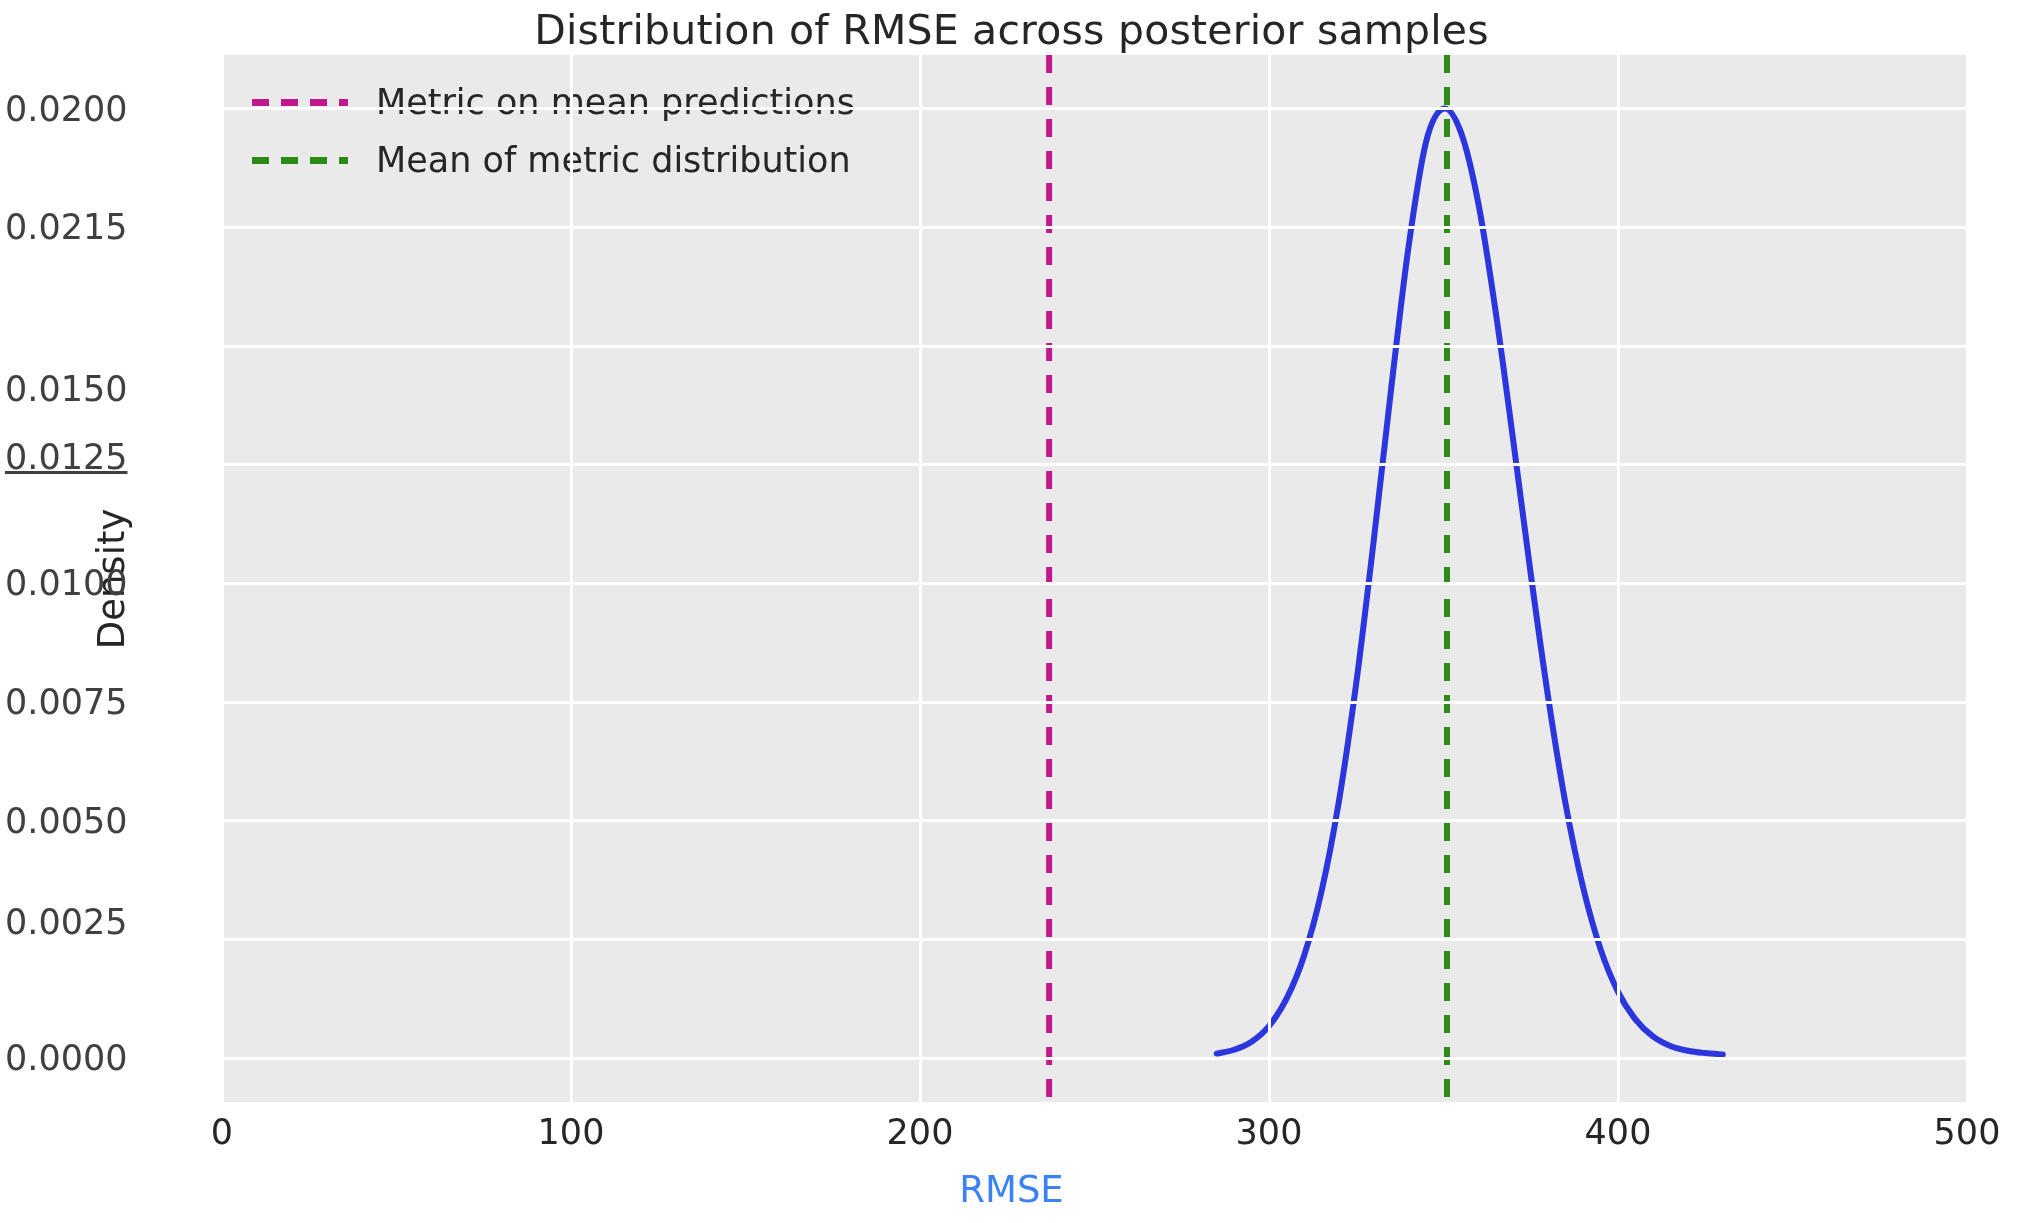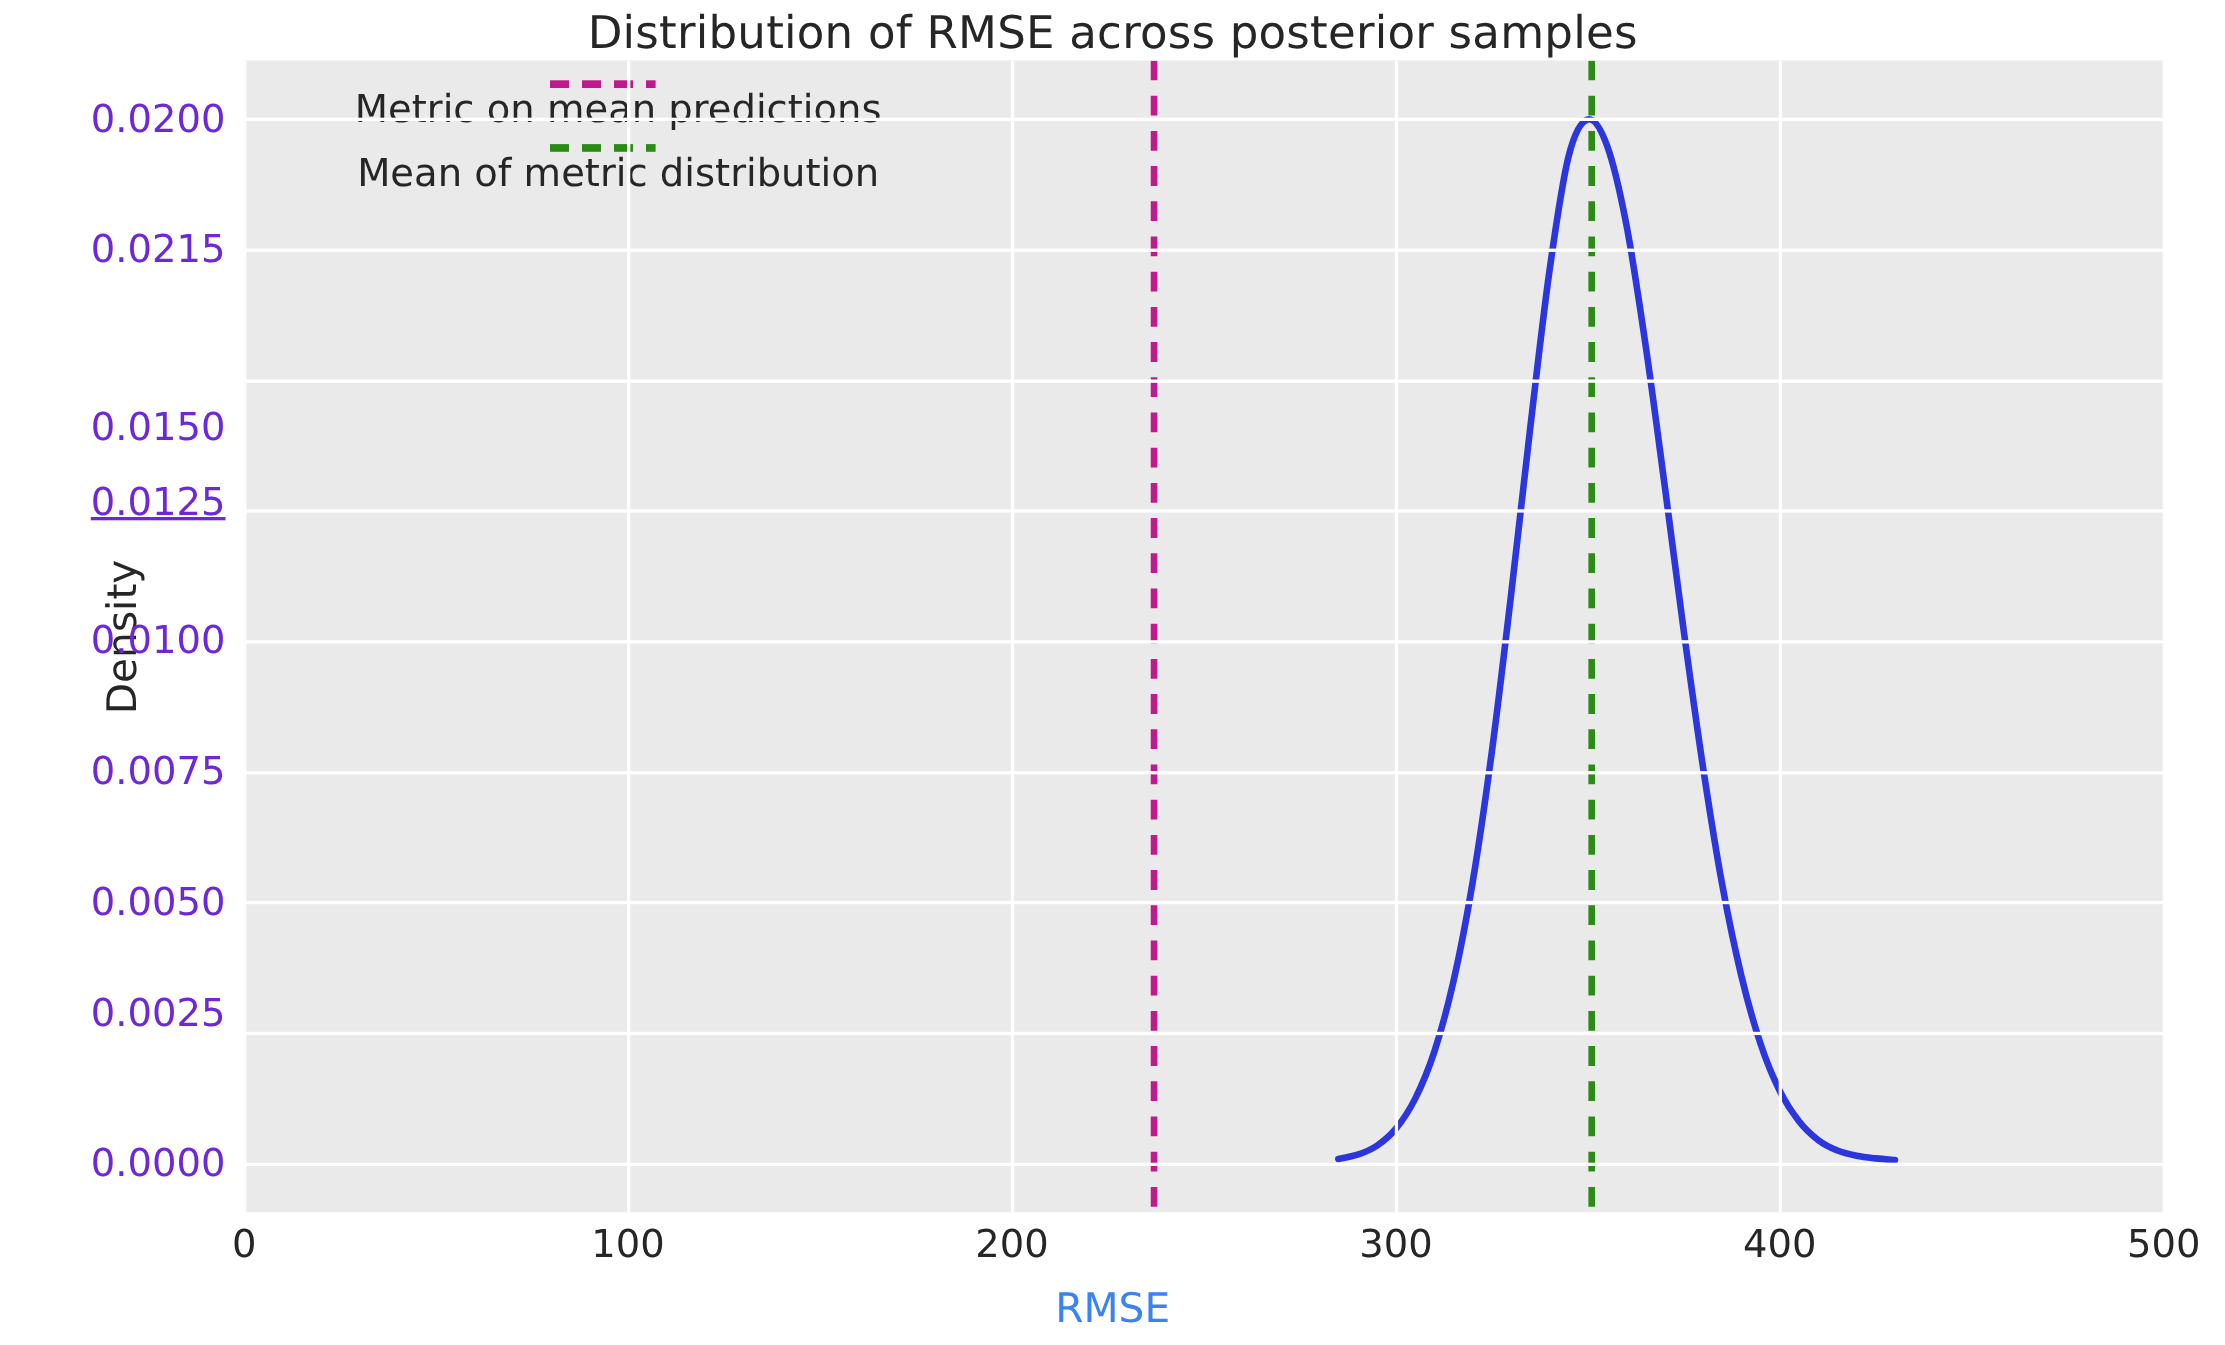--- a/index.html
+++ b/index.html
@@ -53,23 +53,22 @@
     top: 0;
     height: 100%;
     width: 3px;
     background: #ffffff;
   }
   
   .ytick-label {
     position: absolute;
     right: 0;
     width: 200px;
-    text-align: right;
     font-size: 35px;
-    color: #6d28d9;
+    color: #404040;
     transform: translateY(-50%);
     white-space: nowrap;
   }
   #ytick-labels {
     position: absolute;
     left: 0;
     top: 55px;
     width: 205px;
     height: 1047px;
   }
@@ -124,21 +123,20 @@
   #legend {
     position: absolute;
     left: 30px;
     top: 18px;
     width: 620px;
   }
   .legend-row {
     display: flex;
     align-items: center;
     height: 58px;
-    flex-direction: column;
   }
   .legend-swatch {
     width: 96px;
     height: 7px;
     margin-right: 28px;
     flex: none;
   }
   .legend-text {
     font-size: 35px;
     color: #262626;

